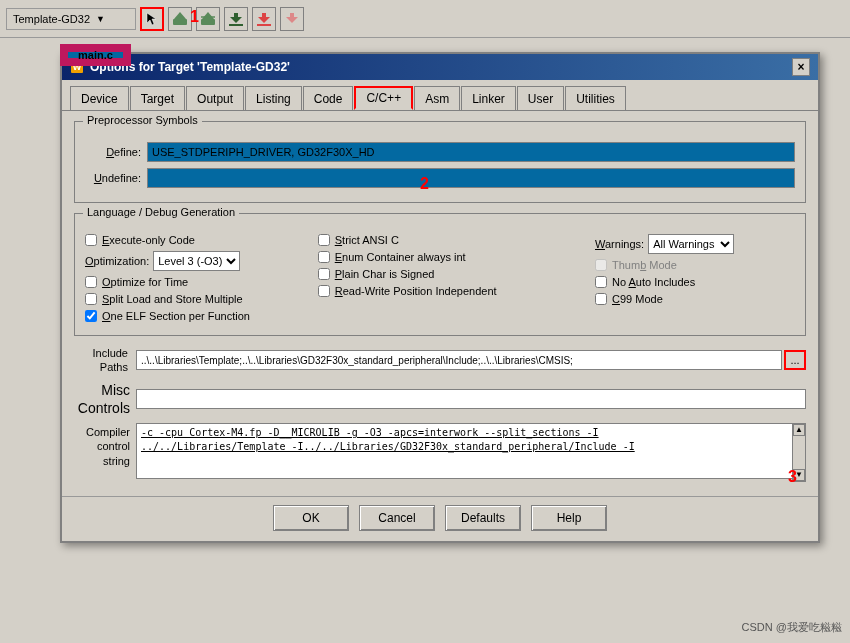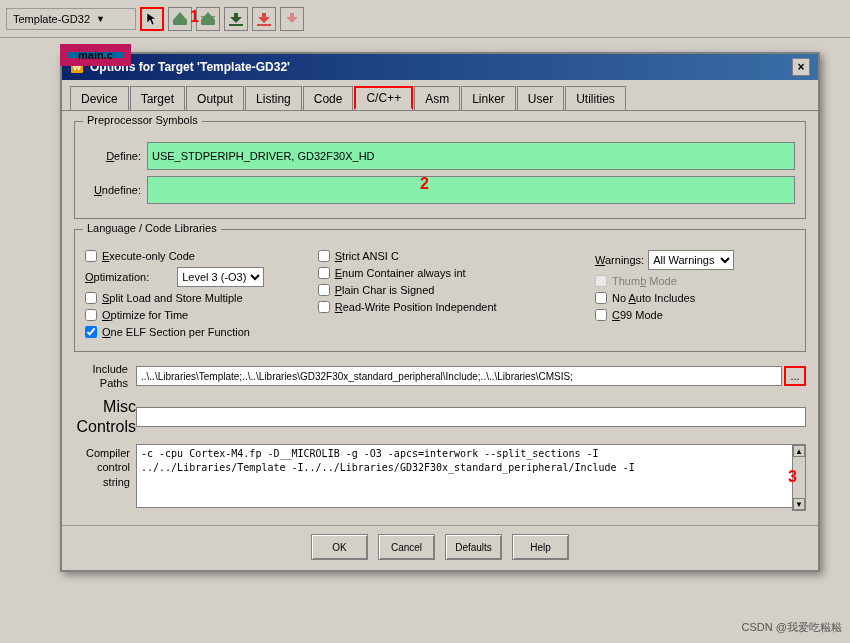--- a/index.html
+++ b/index.html
@@ -181,23 +181,23 @@
       margin-bottom: 6px;
     }
     .form-label {
       width: 62px;
       font-size: 11px;
       text-align: right;
       padding-right: 6px;
     }
     .text-input {
       flex: 1;
-      height: 28px;
-      border: 1px solid #808080;
-      background: #86efac;
+      height: 20px;
+      border: 1px solid #808080;
+      background: #0369a1;
       padding: 1px 4px;
       font-size: 11px;
       outline: none;
     }
 
     
     .two-col {
       display: flex;
       gap: 10px;
     }
@@ -223,21 +223,20 @@
     .checkbox-label .u {
       text-decoration: underline;
     }
 
     
     .select-row {
       display: flex;
       align-items: center;
       margin-bottom: 5px;
       font-size: 11px;
-      gap: 24px;
     }
     .select-row label {
       margin-right: 4px;
     }
     .select-row label .u {
       text-decoration: underline;
     }
     select.inline-select {
       height: 20px;
       font-size: 11px;
@@ -298,22 +297,23 @@
     }
 
     
     .misc-row {
       display: flex;
       align-items: center;
       margin-bottom: 6px;
     }
     .misc-label {
       width: 62px;
-      font-size: 16px;
+      font-size: 14px;
       text-align: right;
+      padding-right: 6px;
       line-height: 1.3;
     }
     .misc-input {
       flex: 1;
       height: 20px;
       border: 1px solid #808080;
       background: white;
       padding: 1px 4px;
       font-size: 11px;
       outline: none;
@@ -333,28 +333,29 @@
       padding-right: 6px;
       line-height: 1.3;
       padding-top: 2px;
     }
     .compiler-textarea-wrap {
       flex: 1;
       position: relative;
     }
     .compiler-textarea {
       width: 100%;
-      height: 64px;
+      height: 56px;
       border: 1px solid #808080;
       background: white;
       padding: 2px 4px;
       font-size: 10px;
       resize: none;
       outline: none;
       line-height: 1.4;
+      text-decoration: underline;
     }
     .scrollbar-v {
       position: absolute;
       right: 0;
       top: 0;
       width: 14px;
       height: 100%;
       background: #d4d0c8;
       border: 1px solid #808080;
       display: flex;
@@ -375,29 +376,29 @@
 
     
     .dialog-footer {
       display: flex;
       justify-content: center;
       gap: 10px;
       padding: 8px 12px 10px;
       border-top: 1px solid #999;
     }
     .footer-btn {
-      width: 57px;
+      width: 76px;
       height: 26px;
       background: #d4d0c8;
       border: 1px solid #808080;
       display: flex;
       align-items: center;
       justify-content: center;
       cursor: pointer;
-      font-size: 10px;
+      font-size: 12px;
       box-shadow: 1px 1px 0 #fff inset, -1px -1px 0 #808080 inset;
     }
 
     
     .badge {
       position: absolute;
       color: red;
       font-size: 16px;
       font-weight: bold;
       z-index: 10;
@@ -531,45 +532,45 @@
         <div class="form-row">
           <span class="form-label">
             <span style="text-decoration:underline;">U</span>ndefine:
           </span>
           <input type="text" class="text-input" value="" style="">
         </div>
       </div>
     </div>
 
     <div class="group-box">
-      <span class="group-box-title">Language / Code Libraries</span>
+      <span class="group-box-title">Language / Debug Generation</span>
       <div class="group-box-content">
         <div class="two-col">
 
           <div class="col-left">
             <div class="checkbox-row">
               <input type="checkbox" style="">
               <span class="checkbox-label"><span class="u" style="text-decoration:underline;">E</span>xecute-only Code</span>
             </div>
             <div class="select-row">
               <label><span class="u" style="text-decoration:underline;">O</span>ptimization:</label>
               <select class="inline-select">
                 <option>Level 0 (-O0)</option>
                 <option>Level 1 (-O1)</option>
                 <option>Level 2 (-O2)</option>
                 <option selected="">Level 3 (-O3)</option>
               </select>
             </div>
             <div class="checkbox-row">
               <input type="checkbox" style="">
+              <span class="checkbox-label"><span style="text-decoration:underline;">O</span>ptimize for Time</span>
+            </div>
+            <div class="checkbox-row">
+              <input type="checkbox" style="">
               <span class="checkbox-label"><span style="text-decoration:underline;">S</span>plit Load and Store Multiple</span>
-            </div>
-            <div class="checkbox-row">
-              <input type="checkbox" style="">
-              <span class="checkbox-label"><span style="text-decoration:underline;">O</span>ptimize for Time</span>
             </div>
             <div class="checkbox-row">
               <input type="checkbox" checked="" style="">
               <span class="checkbox-label"><span style="text-decoration:underline;">O</span>ne ELF Section per Function</span>
             </div>
           </div>
 
           <div class="col-left" style="flex:1.2;">
             <div class="checkbox-row">
               <input type="checkbox" style="">

